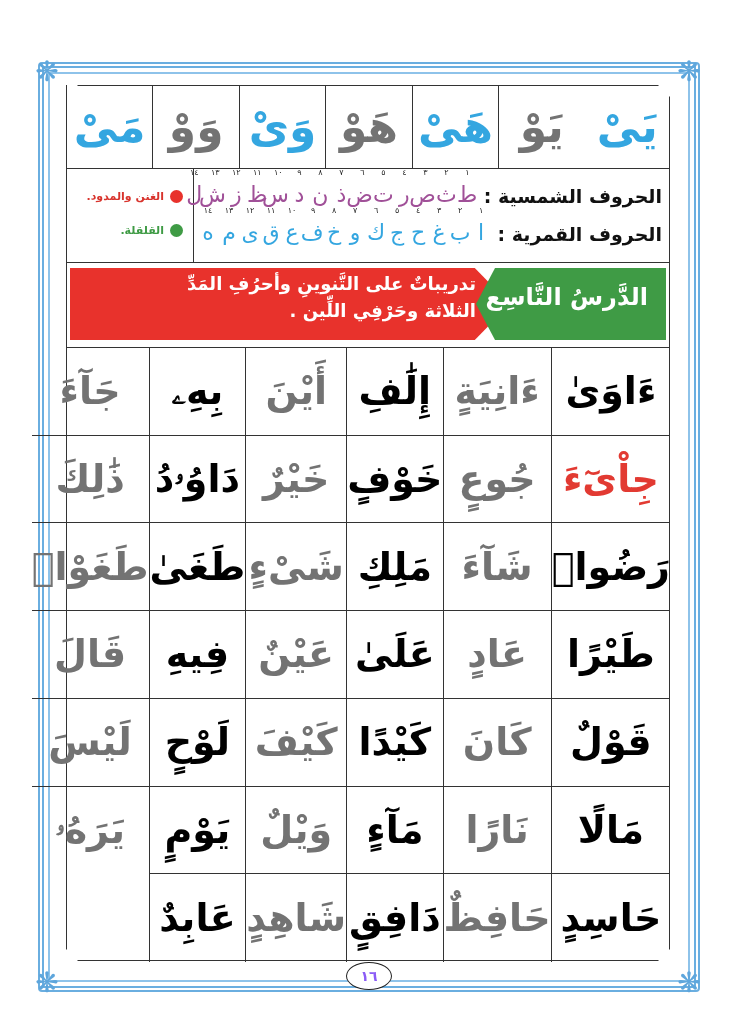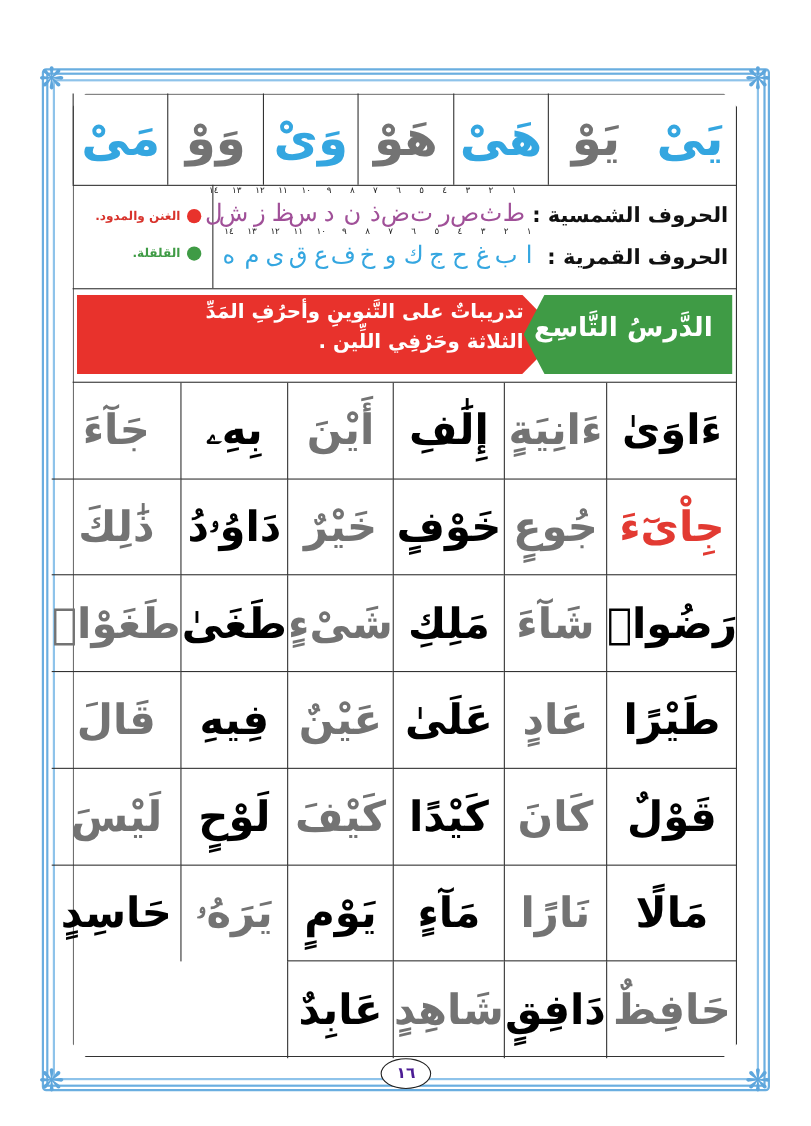--- a/index.html
+++ b/index.html
@@ -43,21 +43,21 @@
     display:grid; grid-template-columns:repeat(6, 1fr); grid-template-rows:repeat(7, 1fr); direction:rtl; }
   .cell { border-left:1.5px solid #333; border-bottom:1.5px solid #333; display:flex; align-items:center; justify-content:center;
     font-size:38px; font-weight:bold; }
   .cell:nth-child(6n) { border-left:none; }
   .cell.last-row { border-bottom:none; }
   .black { color:#737373; }
   .blue { color:#000000; }
   .red { color:#e23a32; }
   .sky { color:#34a6e0; }
   .page-num { position:absolute; left:346px; top:962px; width:44px; height:26px; border:1.5px solid #222; border-radius:50%;
-    background:#fff; text-align:center; line-height:26px; font-size:14px; font-weight:bold; color:#4c1d95; }
+    background:#fff; text-align:center; line-height:26px; font-size:14px; font-weight:bold; color:#8b5cf6; }
 </style>
 </head>
 <body>
 
 <div class="frame-outer"></div>
 <div class="frame-inner"></div>
 <div class="corner" style="left:30px;top:55px">❋</div>
 <div class="corner" style="left:672px;top:55px">❋</div>
 <div class="corner" style="left:30px;top:966px">❋</div>
 <div class="corner" style="left:672px;top:966px">❋</div>
@@ -161,20 +161,21 @@
       <div class="cell black">قَالَ</div>
       <div class="cell blue">قَوْلٌ</div>
       <div class="cell black">كَانَ</div>
       <div class="cell blue">كَيْدًا</div>
       <div class="cell black">كَيْفَ</div>
       <div class="cell blue">لَوْحٍ</div>
       <div class="cell black">لَيْسَ</div>
       <div class="cell blue">مَالًا</div>
       <div class="cell black">نَارًا</div>
       <div class="cell blue">مَآءٍ</div>
+      <div class="cell black">وَيْلٌ</div>
       <div class="cell blue">يَوْمٍ</div>
       <div class="cell black last-row">يَرَهُۥ</div>
       <div class="cell blue last-row">حَاسِدٍ</div>
       <div class="cell black last-row">حَافِظٌ</div>
       <div class="cell blue last-row">دَافِقٍ</div>
       <div class="cell black last-row">شَاهِدٍ</div>
       <div class="cell blue last-row">عَابِدٌ</div>
     </div>
 </div>
 

